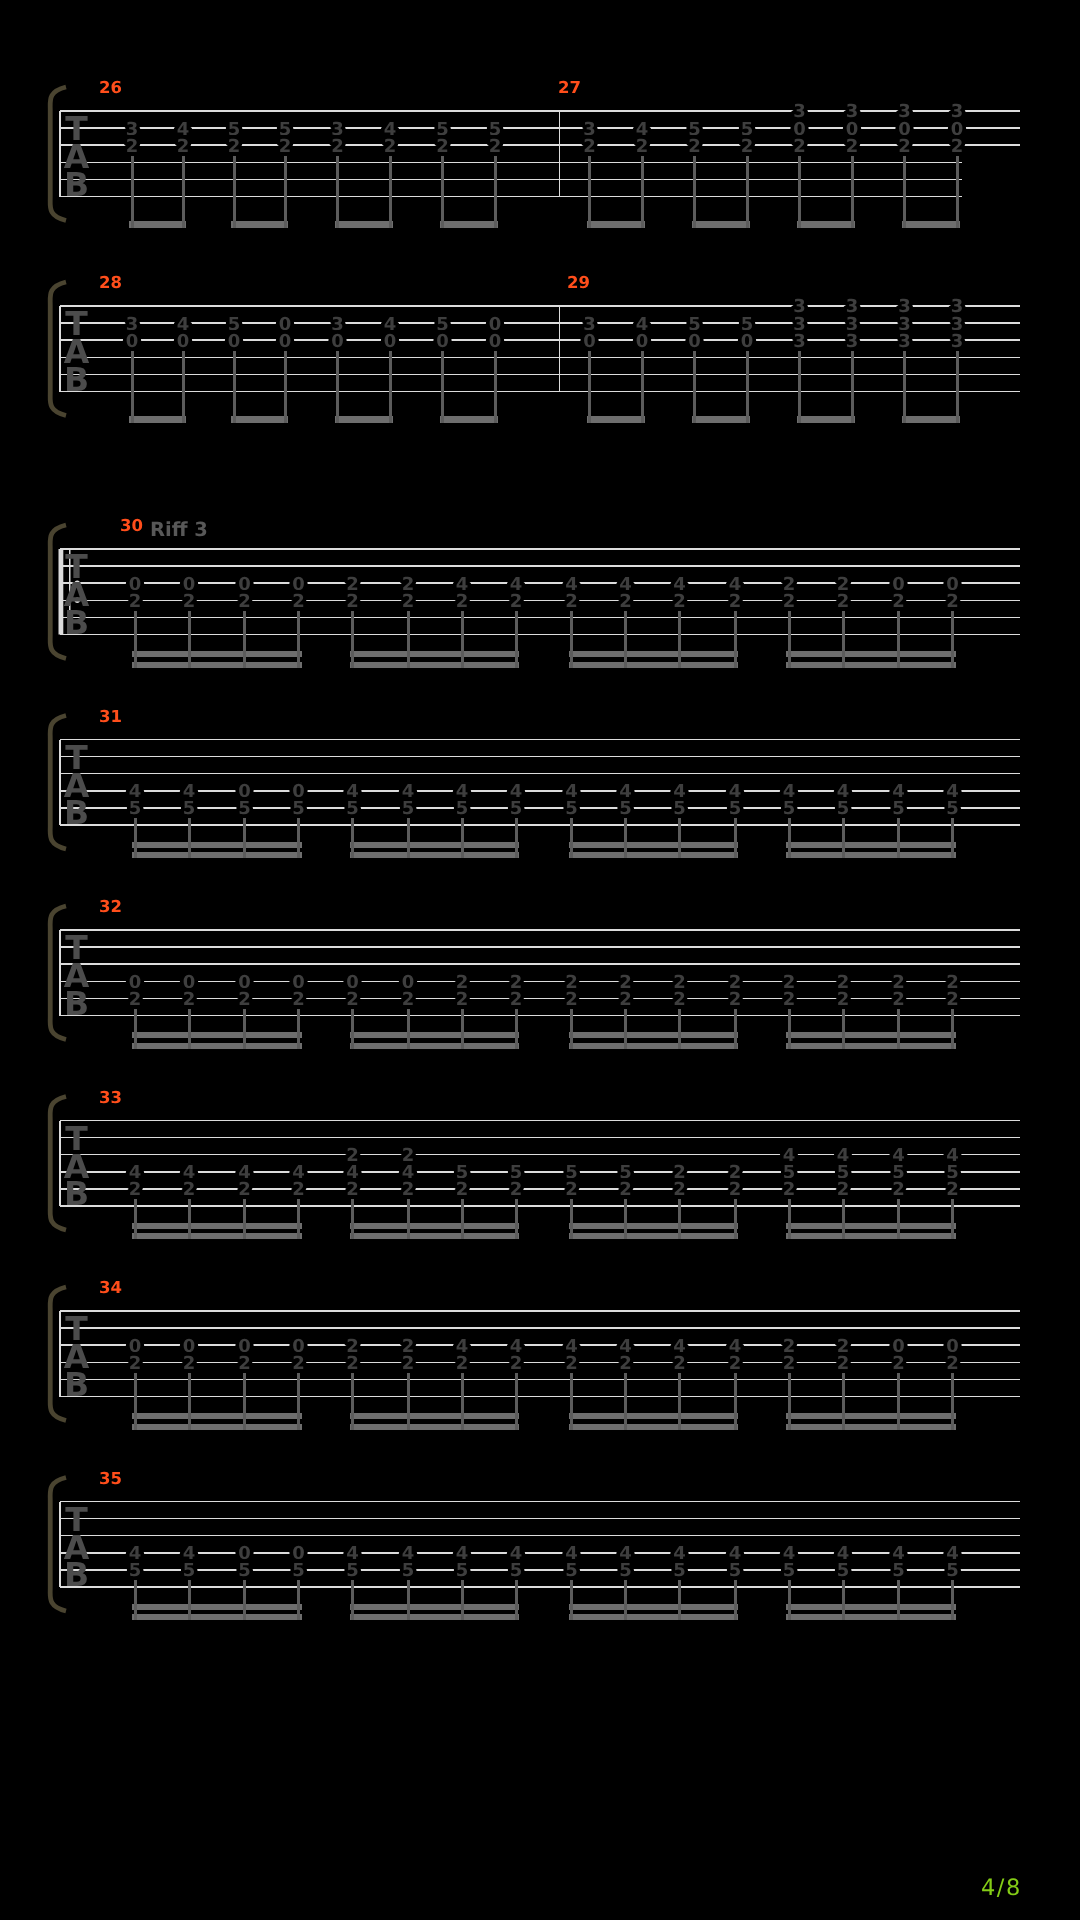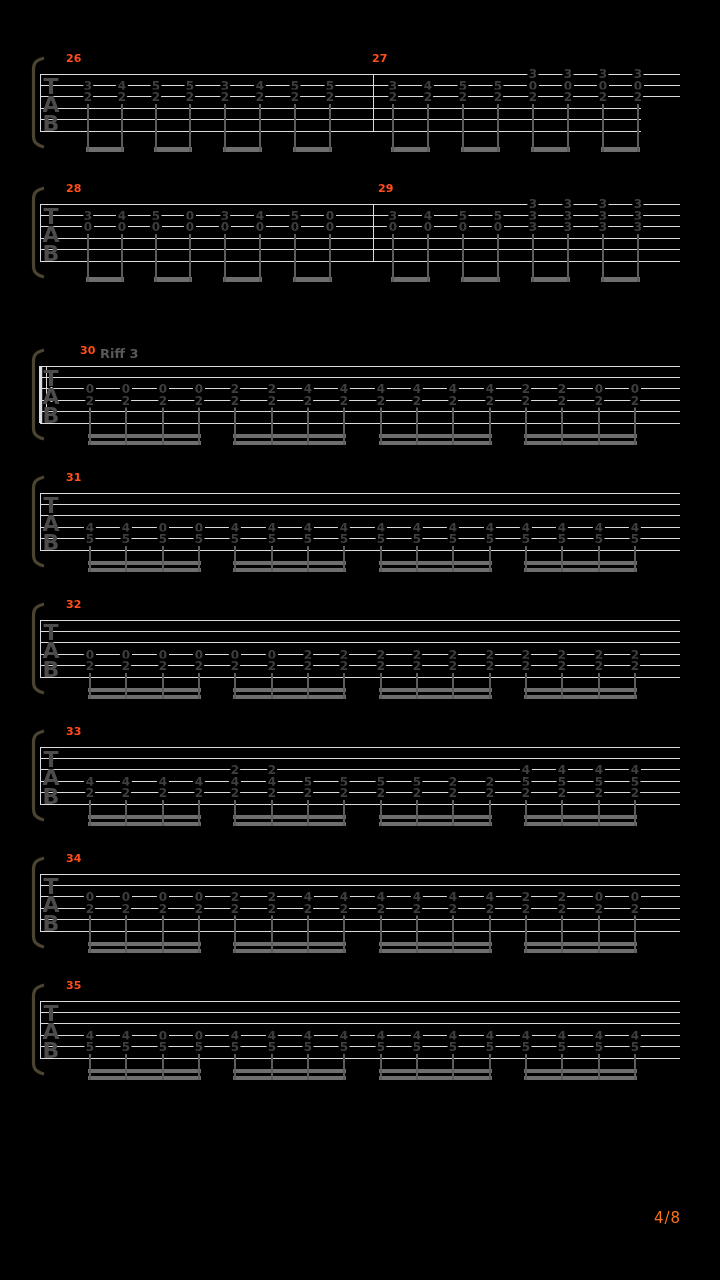--- a/index.html
+++ b/index.html
@@ -846,14 +846,14 @@
           <text x="599" y="1039.5" text-anchor="middle" font-size="12" font-weight="bold" fill="#3e3e3e" stroke="#000000" stroke-width="5" paint-order="stroke" stroke-linejoin="round">4</text>
           <text x="599" y="1050.8999999999999" text-anchor="middle" font-size="12" font-weight="bold" fill="#3e3e3e" stroke="#000000" stroke-width="5" paint-order="stroke" stroke-linejoin="round">5</text>
         </g>
         <g>
           <text x="635" y="1039.5" text-anchor="middle" font-size="12" font-weight="bold" fill="#3e3e3e" stroke="#000000" stroke-width="5" paint-order="stroke" stroke-linejoin="round">4</text>
           <text x="635" y="1050.8999999999999" text-anchor="middle" font-size="12" font-weight="bold" fill="#3e3e3e" stroke="#000000" stroke-width="5" paint-order="stroke" stroke-linejoin="round">5</text>
         </g>
       </g>
     </svg>
   <div class="section-label" style="color: rgb(88, 88, 88);">Riff 3</div>
-  <div class="page-indicator" style="color: #f97316;">4/8</div>
+  <div class="page-indicator" style="color: #84cc16; margin-top: 40px;">4/8</div>
 </div>
 
 </body></html>

